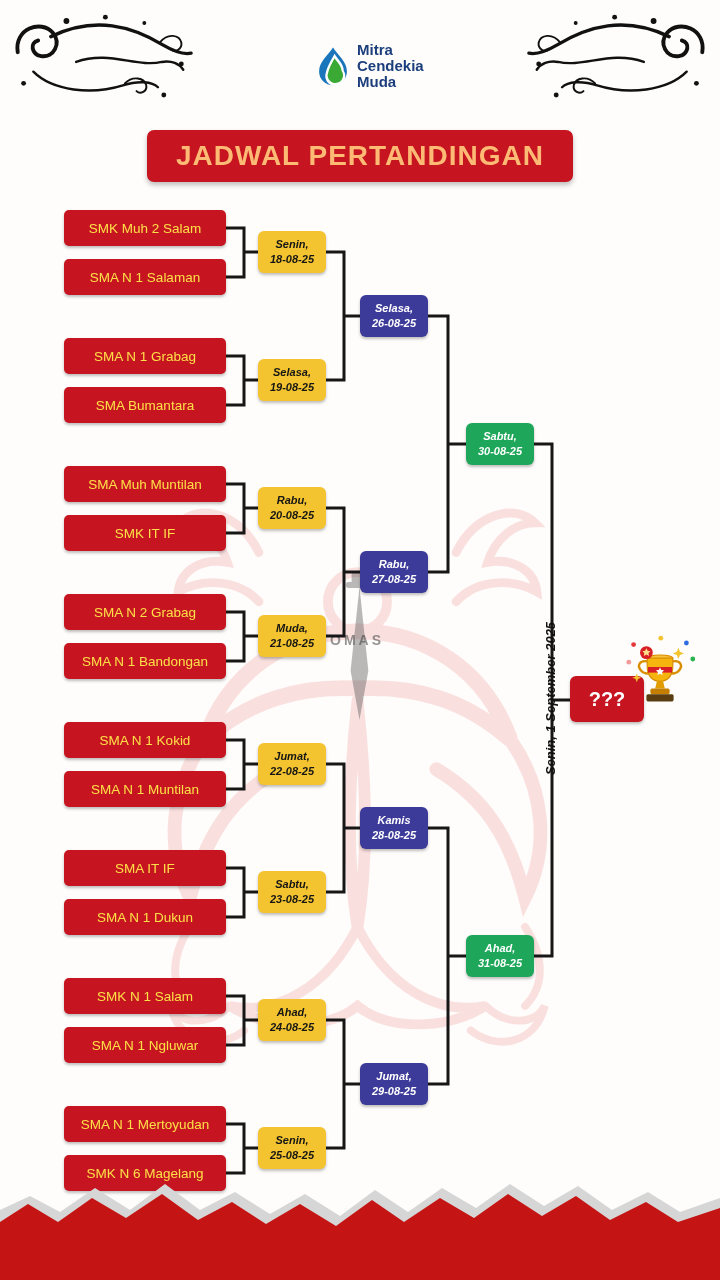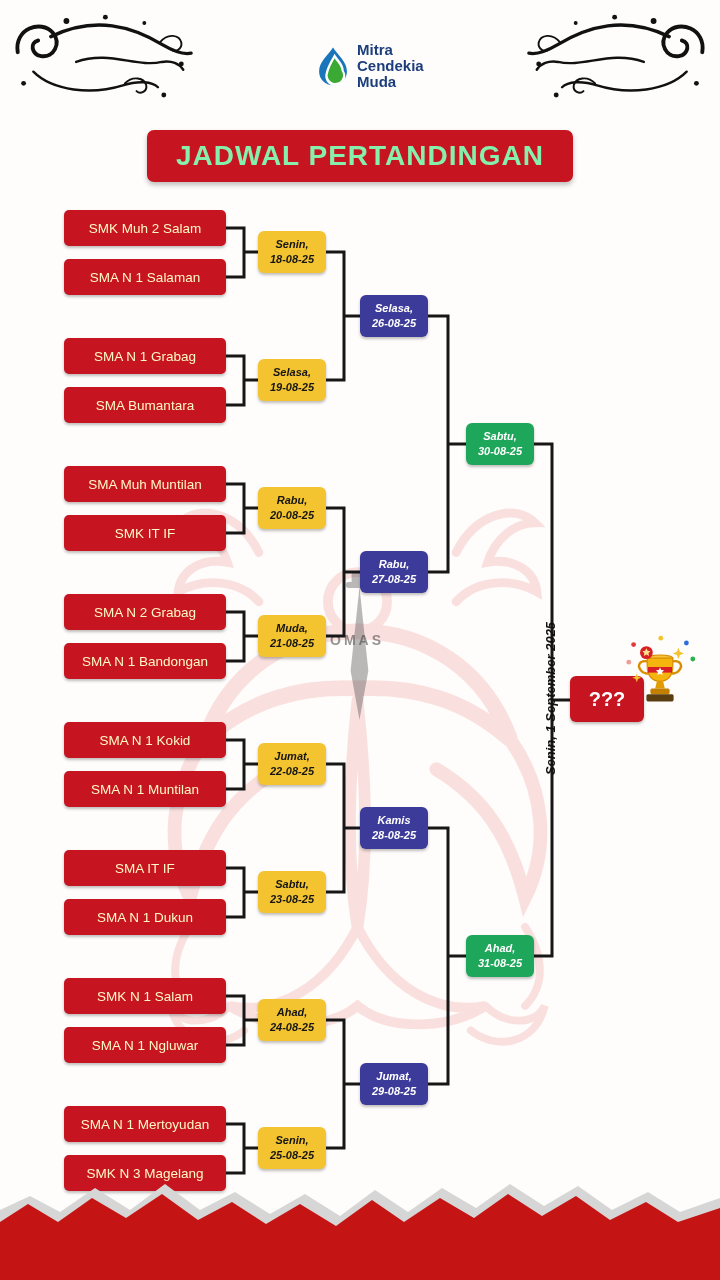--- a/index.html
+++ b/index.html
@@ -10,23 +10,23 @@
   .watermark{position:absolute;left:105px;top:375px;width:505px;height:690px;z-index:1;pointer-events:none}
   .wm-text{position:absolute;left:330px;top:632px;z-index:1;color:#3f3f3f;opacity:.55;font-weight:bold;
            font-size:14px;letter-spacing:3px;}
   .lines{position:absolute;left:0;top:0;width:720px;height:1280px;z-index:2;pointer-events:none}
   .flourish{position:absolute;top:12px;width:185px;height:95px;z-index:3}
   .flourish.left{left:8px}
   .flourish.right{right:8px;transform:scaleX(-1)}
   .logo{position:absolute;left:316px;top:42px;display:flex;align-items:center;gap:7px;z-index:3}
   .logo-text{color:var(--logo_blue,#1c3e7c);font-weight:bold;font-size:15px;line-height:1.08}
   .title-banner{position:absolute;left:147px;top:130px;width:426px;height:52px;background:var(--red,#c61420);
-           color:#86efac;border-radius:7px;display:flex;align-items:center;justify-content:center;
+           color:#fdba74;border-radius:7px;display:flex;align-items:center;justify-content:center;
            font-size:28px;font-weight:bold;letter-spacing:1px;z-index:3;box-shadow:0 3px 5px rgba(0,0,0,.25)}
-  .team{position:absolute;left:64px;width:162px;height:36px;background:var(--red,#c61420);color:#fef9c3;
+  .team{position:absolute;left:64px;width:162px;height:36px;background:var(--red,#c61420);color:#fde047;
            border-radius:5px;display:flex;align-items:center;justify-content:center;font-size:13.5px;
            font-weight:500;z-index:3;box-shadow:0 2px 3px rgba(0,0,0,.25)}
   .date{position:absolute;width:68px;height:42px;border-radius:6px;display:flex;flex-direction:column;
            align-items:center;justify-content:center;font-size:11px;font-style:italic;font-weight:600;
            line-height:1.35;z-index:3;box-shadow:0 2px 3px rgba(0,0,0,.25);}
   .r1{left:258px;background:var(--yellow,#f4c430);color:#151515}
   .r2{left:360px;background:var(--blue,#3d3b99);color:#fff}
   .r3{left:466px;background:var(--green,#1ea75a);color:#fff}
   .final-box{position:absolute;left:570px;top:676px;width:74px;height:46px;background:var(--red,#c61420);
            color:#fff;border-radius:6px;display:flex;align-items:center;justify-content:center;
@@ -141,21 +141,21 @@
   <div class="team" style="top:466px">SMA Muh Muntilan</div>
   <div class="team" style="top:594px">SMA N 2 Grabag</div>
   <div class="team" style="top:643px">SMA N 1 Bandongan</div>
   <div class="team" style="top:722px">SMA N 1 Kokid</div>
   <div class="team" style="top:771px">SMA N 1 Muntilan</div>
   <div class="team" style="top:850px">SMA IT IF</div>
   <div class="team" style="top:899px">SMA N 1 Dukun</div>
   <div class="team" style="top:978px">SMK N 1 Salam</div>
   <div class="team" style="top:1027px">SMA N 1 Ngluwar</div>
   <div class="team" style="top:1106px">SMA N 1 Mertoyudan</div>
-  <div class="team" style="top:1155px">SMK N 3 Magelang</div>
+  <div class="team" style="top:1155px">SMK N 6 Magelang</div>
 
   <div class="date r1" style="top:231px">
     <span>Senin,</span>
     <span>18-08-25</span>
   </div>
   <div class="date r1" style="top:359px">
     <span>Selasa,</span>
     <span>19-08-25</span>
   </div>
   <div class="date r1" style="top:487px">

